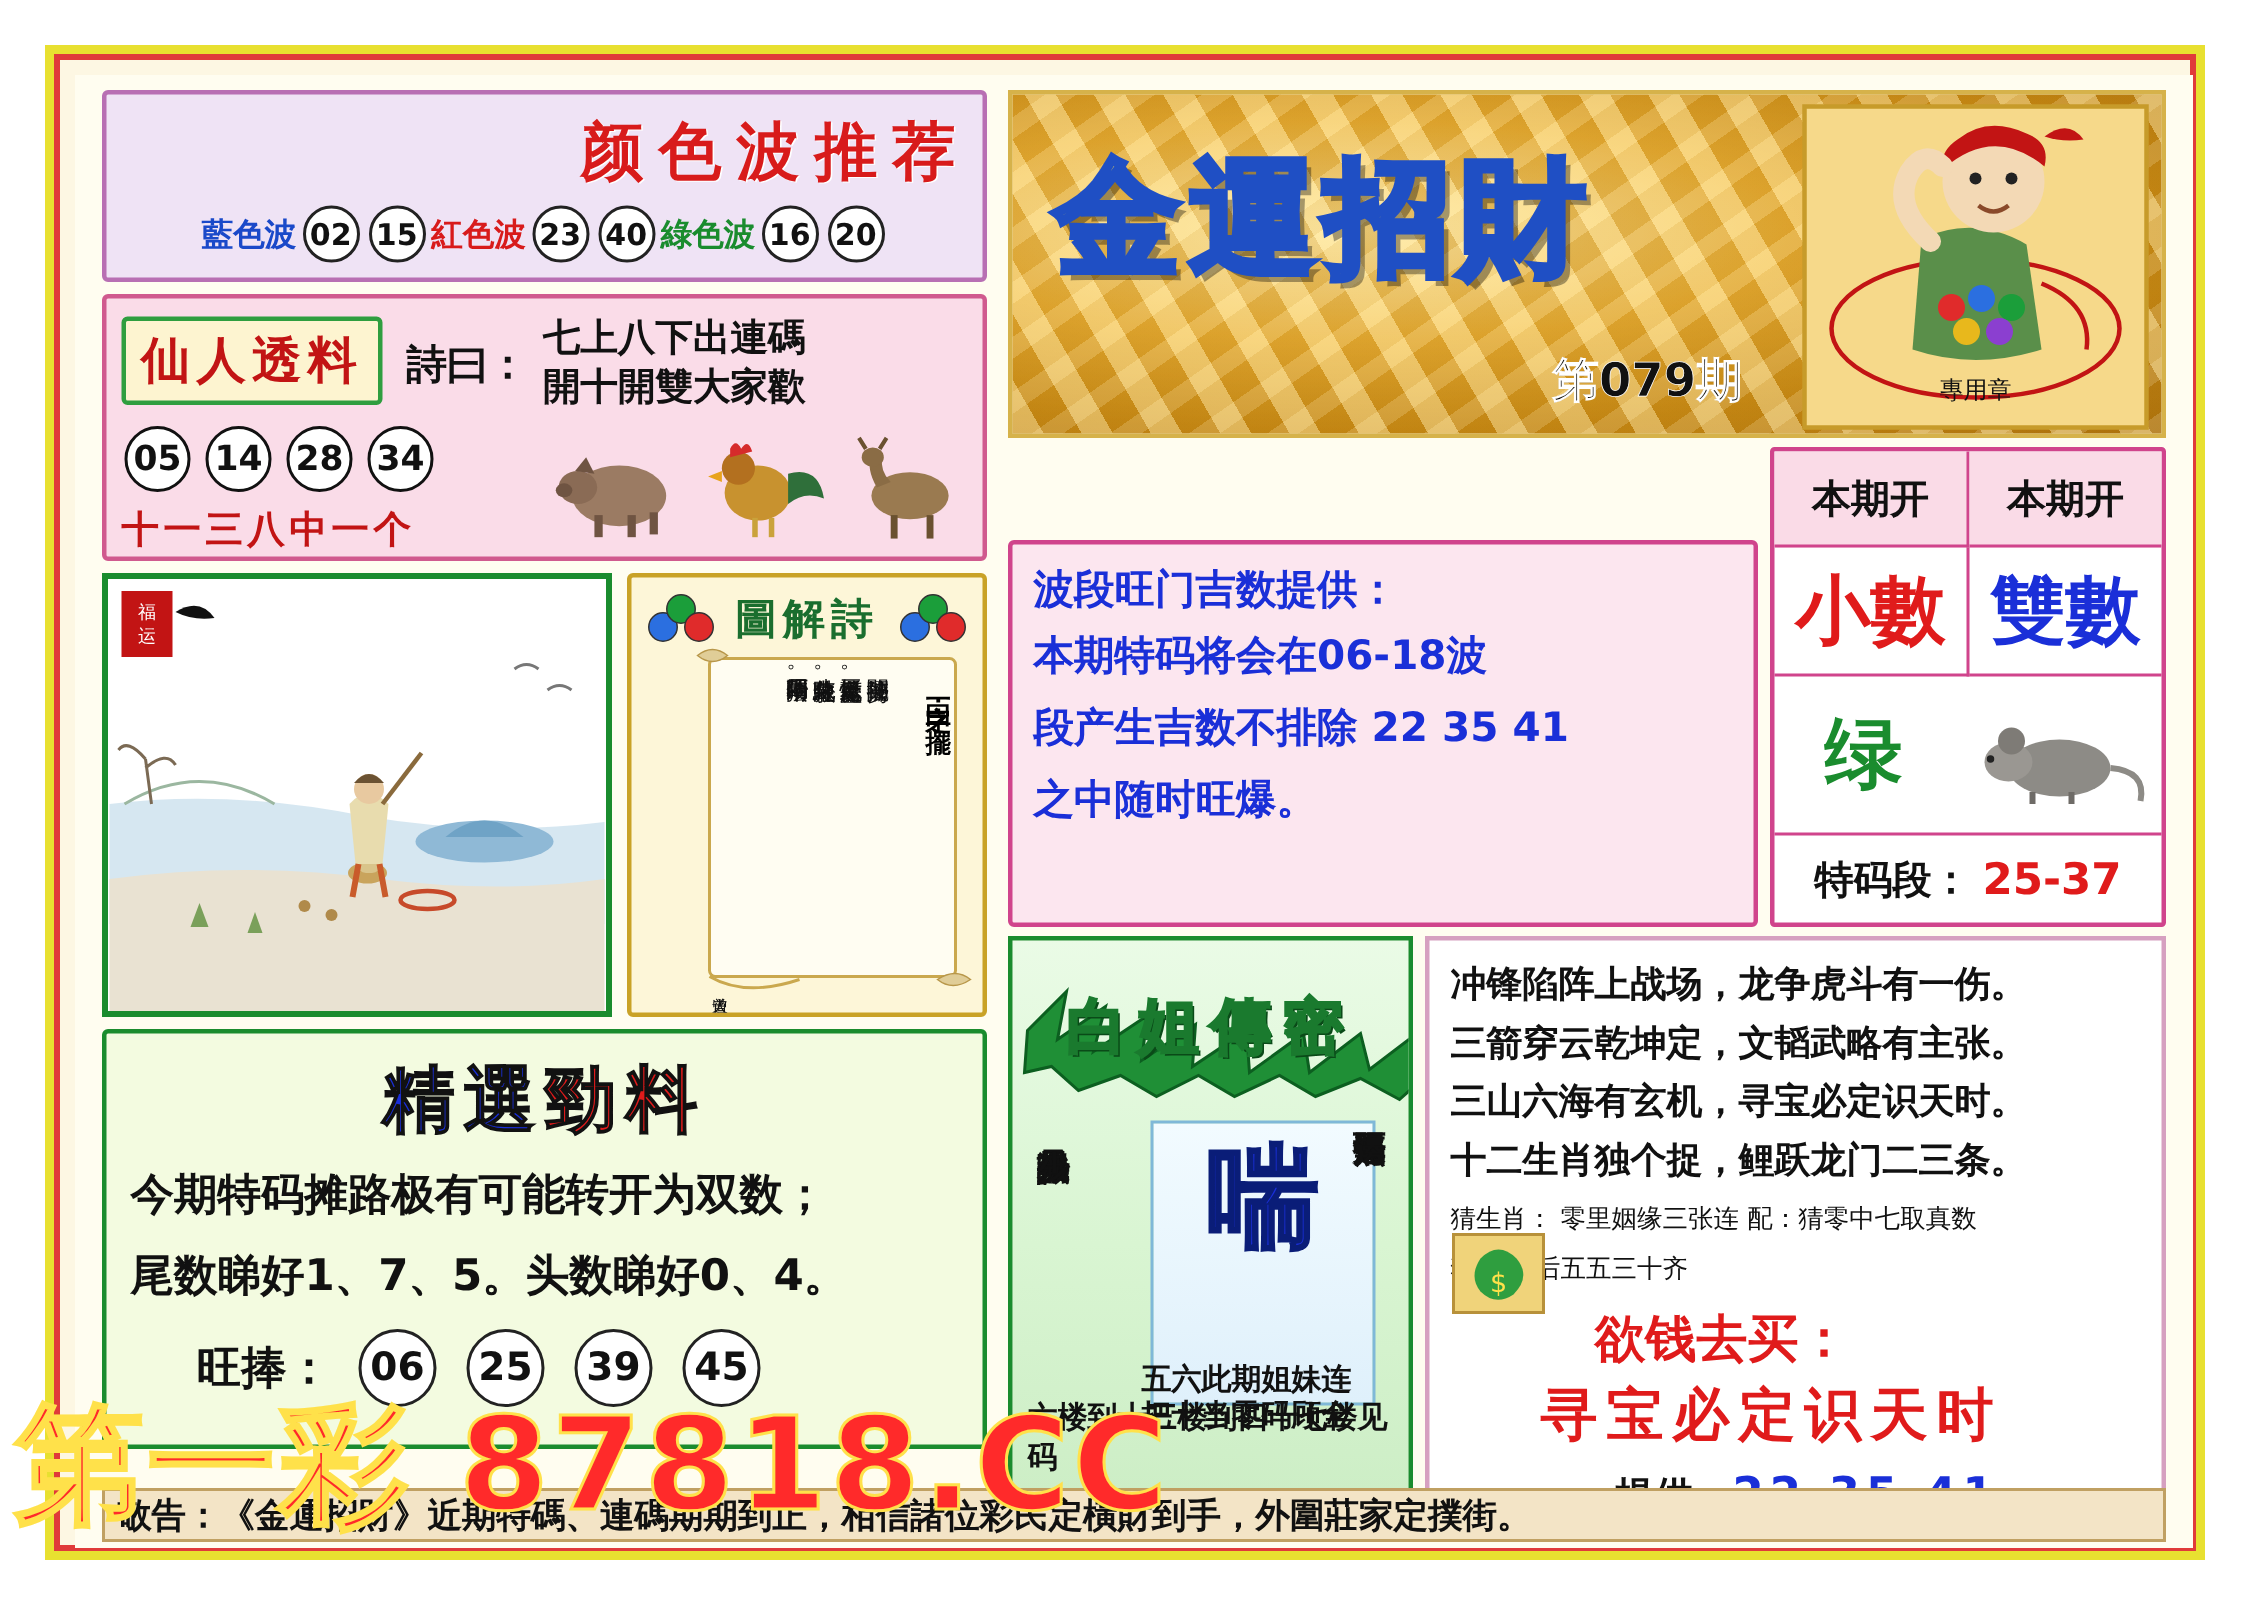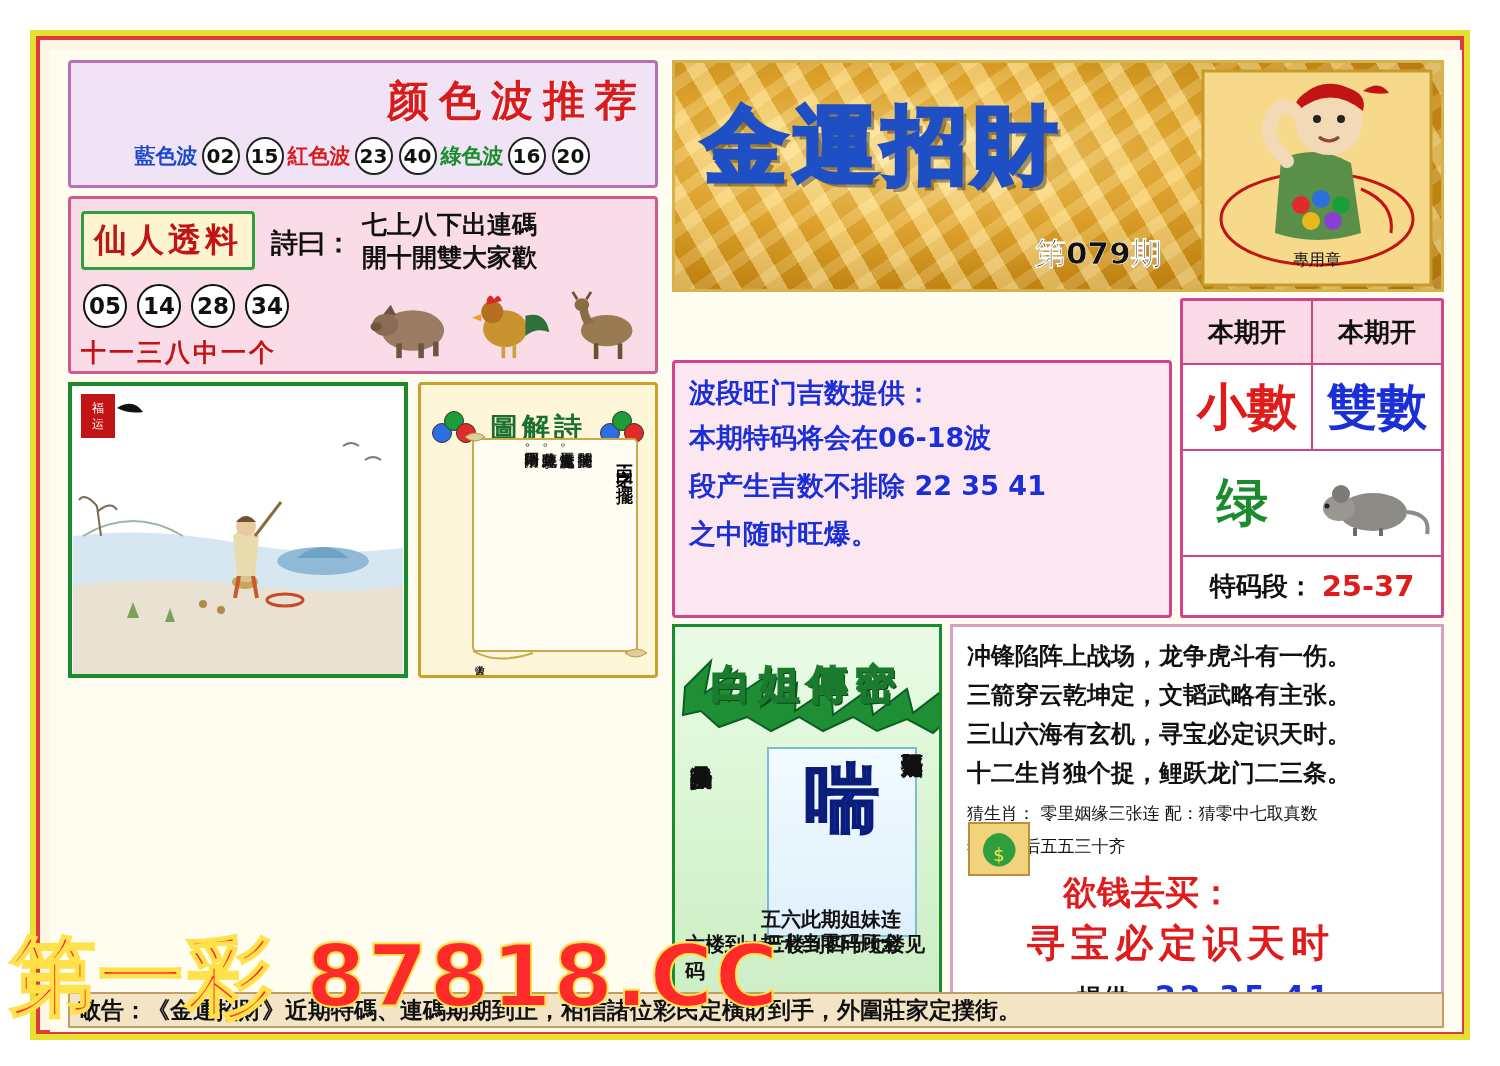--- a/index.html
+++ b/index.html
@@ -113,21 +113,21 @@
   .box-tujie {
     flex: 1; height: 296px;
     background: #fdf6d8;
     border: 3px solid #c9a227;
     border-radius: 4px;
     position: relative;
     overflow: hidden;
   }
   .tujie-head {
     display: flex; align-items: center; justify-content: center;
-    gap: 14px; padding-top: 24px;
+    gap: 14px; padding-top: 9px;
   }
   .tujie-title { font-size: 28px; font-weight: bold; color: #1a6e2e; letter-spacing: 4px; }
   .tri-balls { position: relative; width: 44px; height: 34px; }
   .tri-balls i {
     position: absolute; width: 20px; height: 20px; border-radius: 50%;
     border: 1px solid #333;
   }
   .tri-balls i:nth-child(1){ left:0; top:12px; background:#2b6fe0; }
   .tri-balls i:nth-child(2){ left:12px; top:0; background:#1b9e3a; }
   .tri-balls i:nth-child(3){ left:24px; top:12px; background:#e02b2b; }
@@ -471,20 +471,34 @@
             <span class="vcol">妖魔鬼怪盡驚三才。</span>
             <span class="vcol">八卦陣中藏化駐。</span>
             <span class="vcol">四局陰陽巧中猜。</span>
           </div>
           <div style="position:absolute;right:18px;top:30px;" class="vcol big">一字之曰：擺</div>
           <div class="seal">曾道人</div>
         </div>
       </div>
     </div>
 
+    <div class="box-jingxuan">
+      <div class="jx-title">
+        <span class="a">精選</span><span class="b">勁料</span>
+      </div>
+      <div class="jx-line">今期特码摊路极有可能转开为双数；</div>
+      <div class="jx-line">尾数睇好1、7、5。头数睇好0、4。</div>
+      <div class="jx-balls">
+        <span class="lbl">旺捧：</span>
+        <span class="ball">06</span>
+        <span class="ball">25</span>
+        <span class="ball">39</span>
+        <span class="ball">45</span>
+      </div>
+    </div>
   </div>
 
   <div class="right-col">
 
     <div class="banner">
       <div class="gold-bars"></div>
       <div class="banner-title">金運招財</div>
       <div class="issue">第079期</div>
       <svg class="mascot" viewBox="0 0 232 218">
         <rect x="2" y="2" width="228" height="214" fill="#f6d98a" stroke="#c79b2a" stroke-width="3"></rect>

